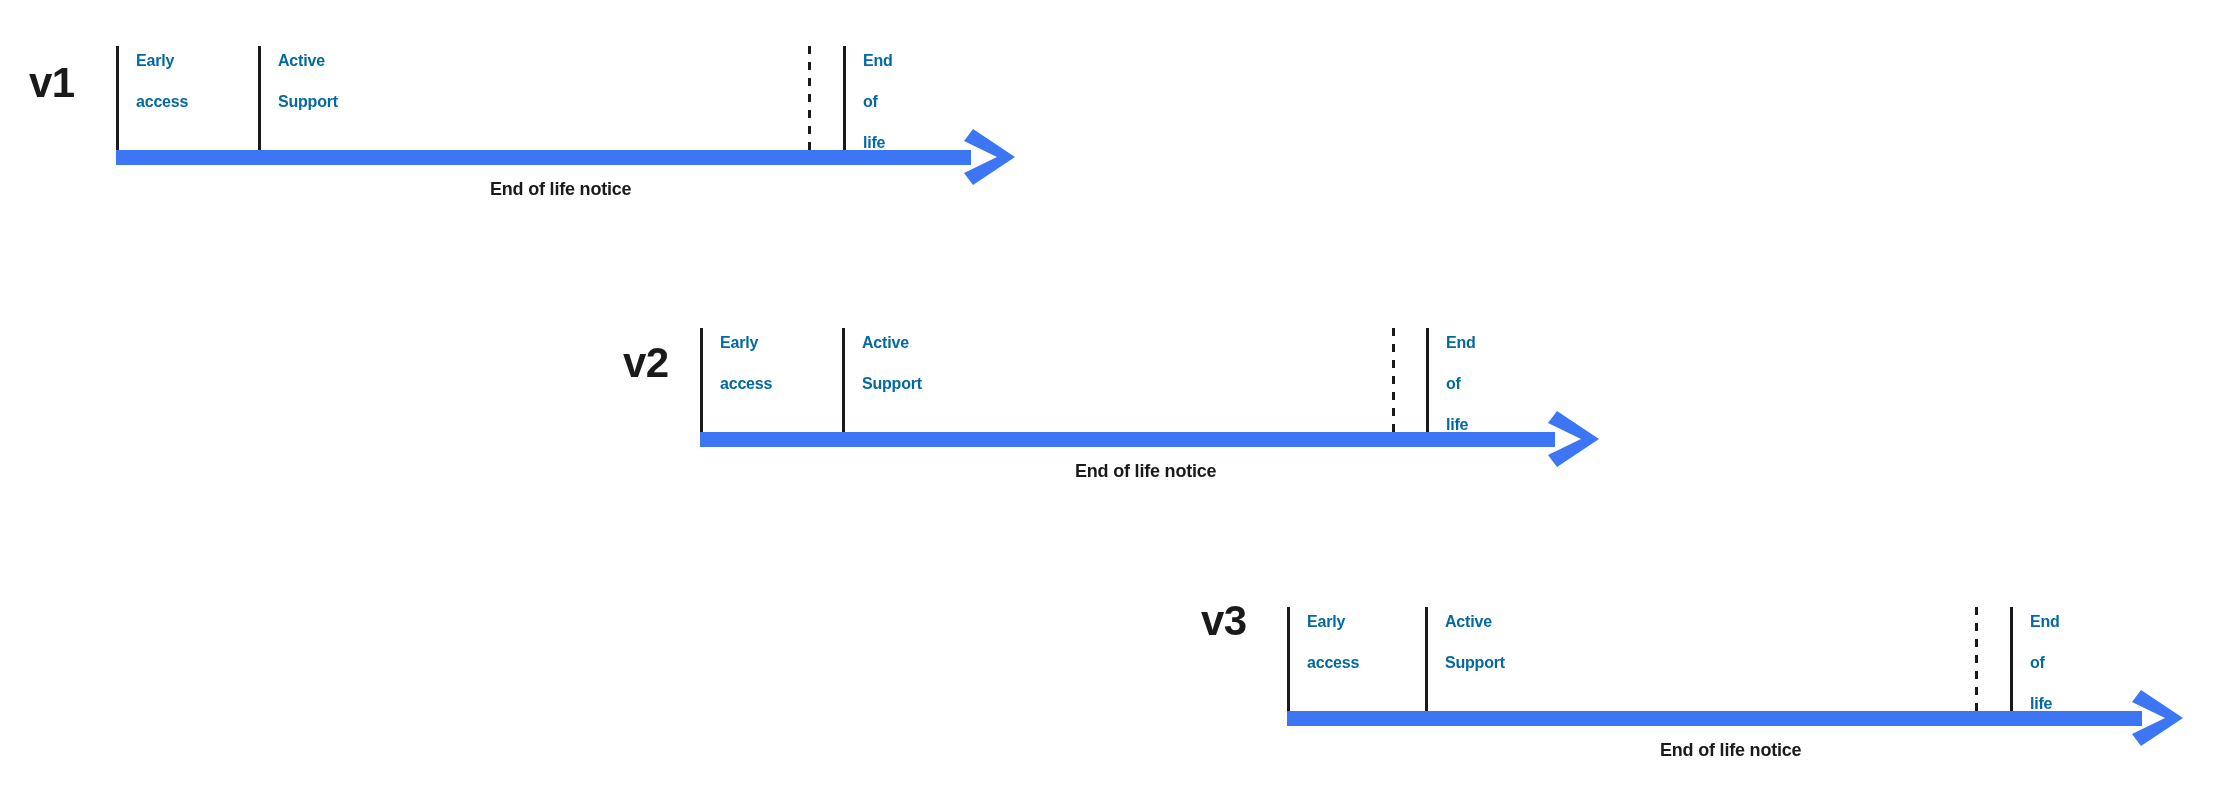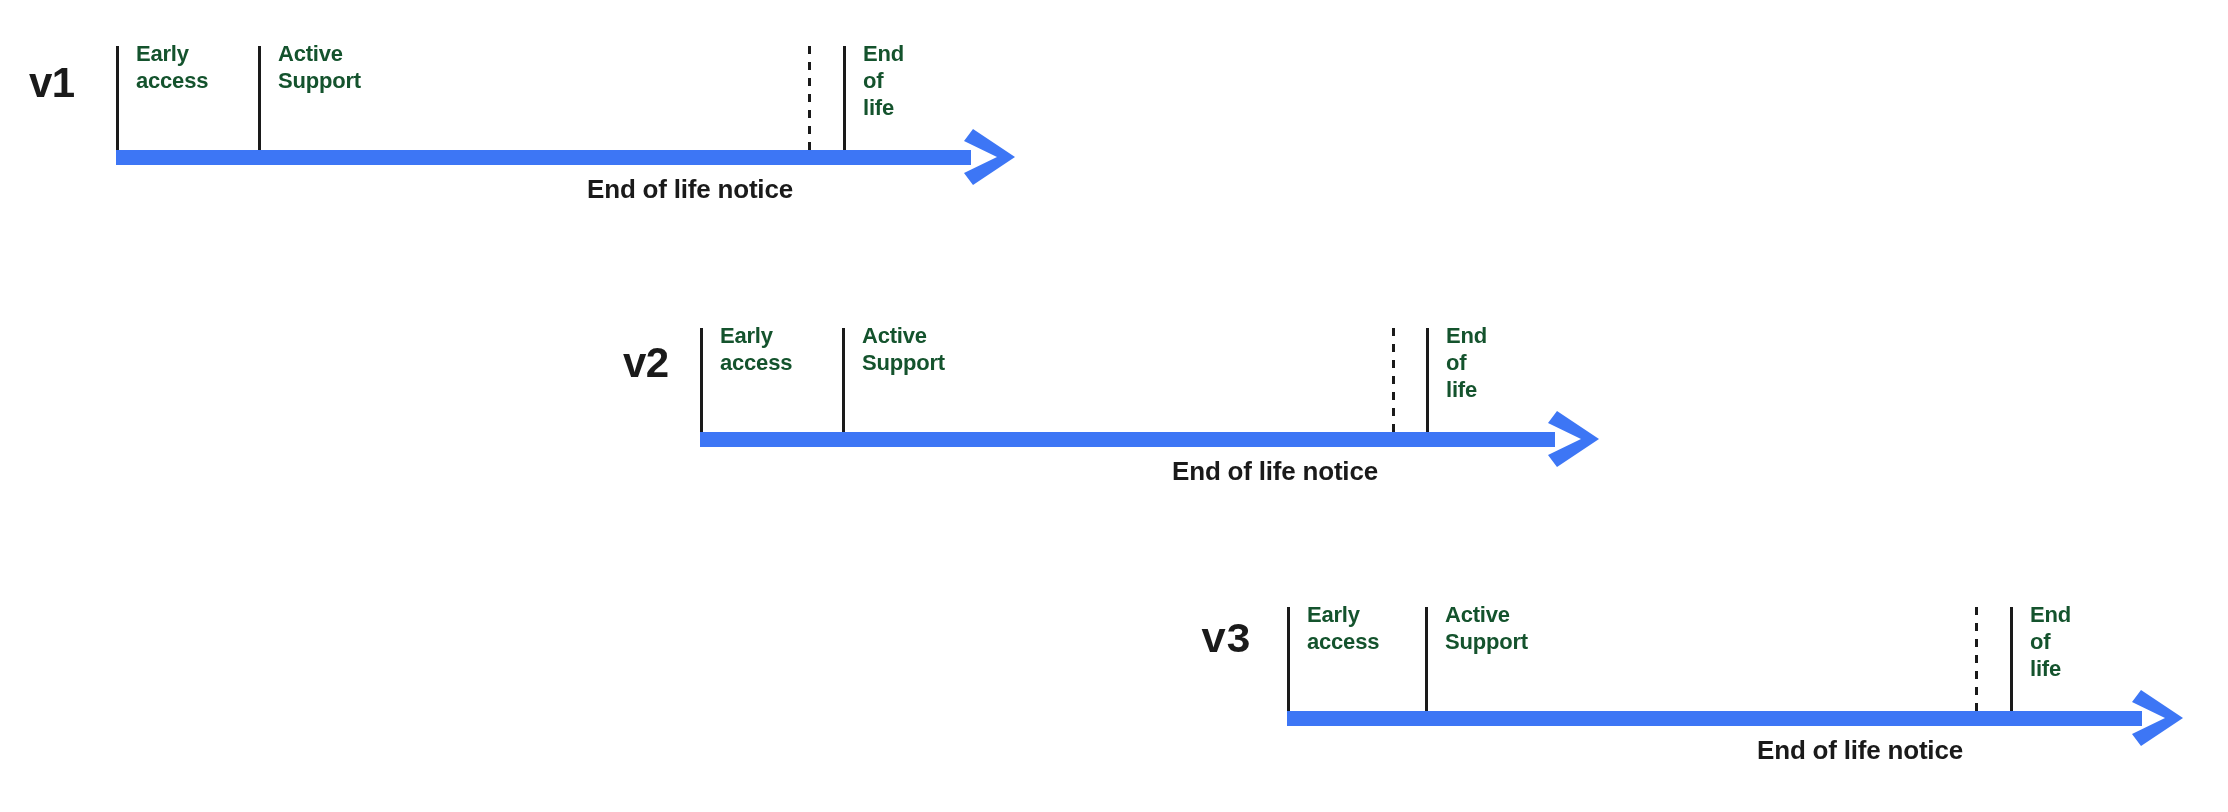--- a/index.html
+++ b/index.html
@@ -57,38 +57,37 @@
       #1a1a1a 0px, #1a1a1a 8px,
       rgba(255,255,255,0) 8px, rgba(255,255,255,0) 16px
     );
     background-size: 3px 16px;
     background-repeat: repeat-y;
   }
 
   
   .phase-label {
     position: absolute;
-    font-size: 22px;
+    font-size: 16px;
     font-weight: 700;
-    color: #14532d;
-    line-height: 27px;
+    color: #0369a1;
+    line-height: 41px;
     white-space: pre-line;
     letter-spacing: -0.2px;
   }
 
   
   .notice-label {
     position: absolute;
-    font-size: 26px;
+    font-size: 18px;
     font-weight: 700;
     color: #1a1a1a;
     line-height: 29px;
     white-space: nowrap;
     letter-spacing: -0.2px;
-    text-align: center;
   }
 
   
   .arrow-shaft {
     position: absolute;
     height: 15px;
   }
   .arrow-head {
     position: absolute;
     display: block;
@@ -124,21 +123,21 @@
 access</div>
       <div class="phase-label" style="left: 862px; top: 322px;">Active Support</div>
       <div class="phase-label" style="left: 1446px; top: 322px;">End of life</div>
       <div class="arrow-shaft" style="left: 700px; top: 432px; width: 855px; background: rgb(61, 118, 245);"></div>
       <svg class="arrow-head" width="62" height="62" viewBox="0 0 62 62" style="left: 1546px; top: 408px;">
         <path d="M11 3 L53 31 L11 59 L2 47 L35 31 L2 15 Z" fill="#3d76f5"></path>
       </svg>
       <div class="notice-label" style="left: 1075px; top: 457px; width: 400px;">End of life notice</div>
     </div>
     <div class="version-row">
-      <div class="version-label" style="left: 1190px; top: 620px; font-family: Liberation Mono, monospace;">v3</div>
+      <div class="version-label" style="left: 1190px; top: 600px;">v3</div>
       <div class="tick" style="left: 1287px; top: 607px; height: 104px;"></div>
       <div class="tick" style="left: 1425px; top: 607px; height: 104px;"></div>
       <div class="tick" style="left: 2010px; top: 607px; height: 104px;"></div>
       <div class="tick-dashed" style="left: 1975px; top: 607px; height: 104px;"></div>
       <div class="phase-label" style="left: 1307px; top: 601px;">Early
 access</div>
       <div class="phase-label" style="left: 1445px; top: 601px;">Active Support</div>
       <div class="phase-label" style="left: 2030px; top: 601px;">End of life</div>
       <div class="arrow-shaft" style="left: 1287px; top: 711px; width: 855px; background: rgb(61, 118, 245);"></div>
       <svg class="arrow-head" width="62" height="62" viewBox="0 0 62 62" style="left: 2130px; top: 687px;">

